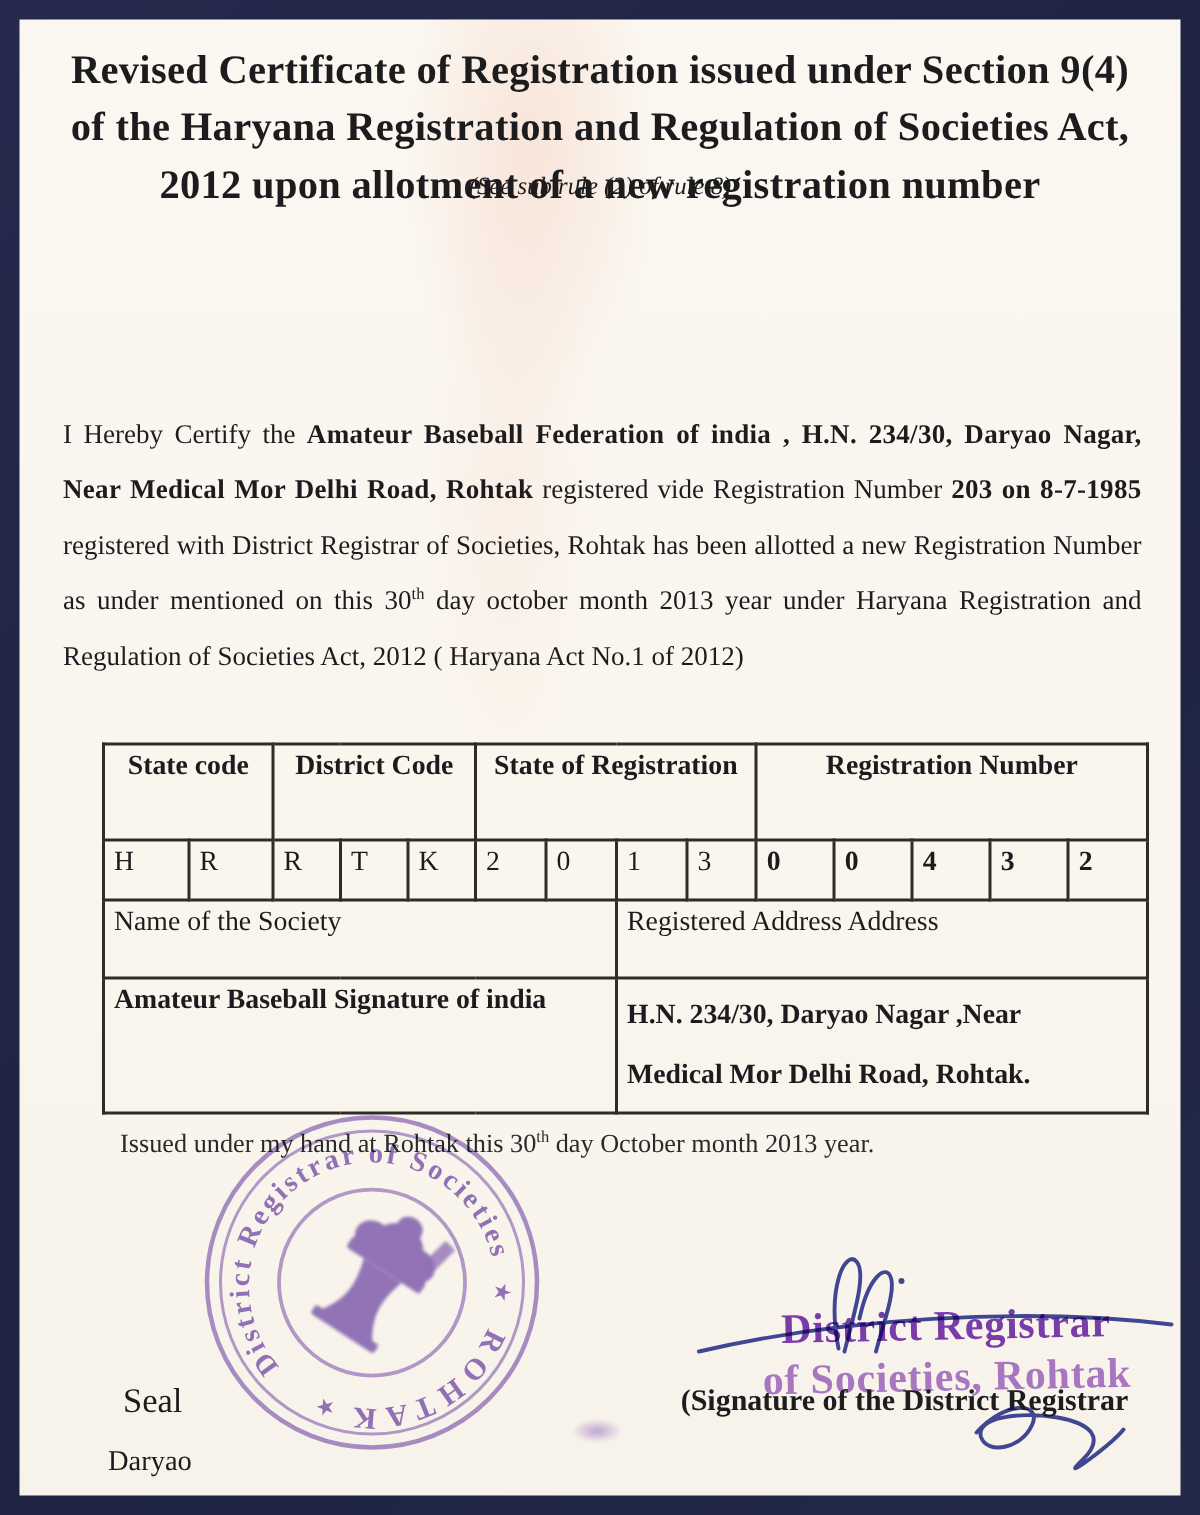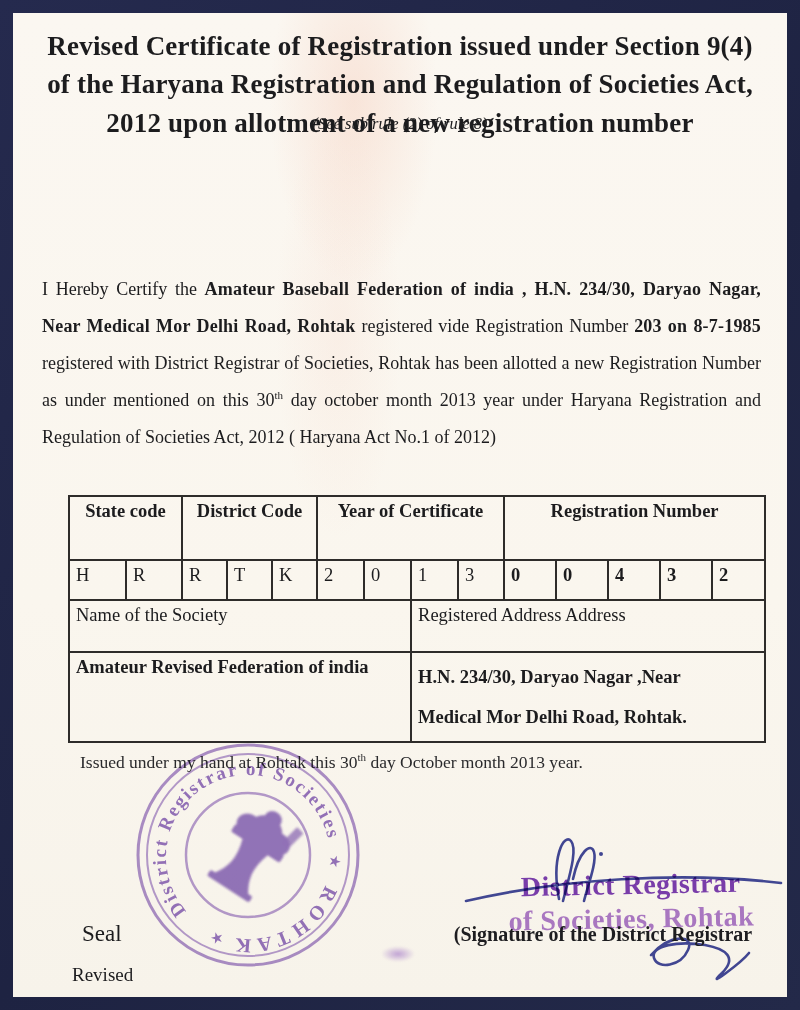--- a/index.html
+++ b/index.html
@@ -113,21 +113,21 @@
         <col style="width:52px">
           <col style="width:52px">
           <col style="width:52px">
           <col style="width:52px">
           <col style="width:53px">
       </colgroup>
       <tbody>
           <tr>
         <td class="hcell" colspan="2">State code</td>
         <td class="hcell" colspan="3">District Code</td>
-        <td class="hcell" colspan="4">Year of Certificate</td>
+        <td class="hcell" colspan="4">State of Registration</td>
         <td class="hcell" colspan="5">Registration Number</td>
       </tr>
       <tr>
         <td class="ccell">H</td>
         <td class="ccell">R</td>
         <td class="ccell">R</td>
         <td class="ccell">T</td>
         <td class="ccell">K</td>
         <td class="ccell">2</td>
         <td class="ccell">0</td>
@@ -137,21 +137,21 @@
         <td class="ccell bold">0</td>
         <td class="ccell bold">4</td>
         <td class="ccell bold">3</td>
         <td class="ccell bold">2</td>
       </tr>
       <tr>
         <td class="lcell" colspan="7">Name of the Society</td>
         <td class="lcell" colspan="7">Registered Address Address</td>
       </tr>
       <tr>
-        <td class="vcell" colspan="7">Amateur Revised Federation of india</td>
+        <td class="vcell" colspan="7">Amateur Baseball Signature of india</td>
         <td class="vcell" colspan="7">
           <div class="addr-line">H.N. 234/30, Daryao Nagar ,Near</div>
           <div class="addr-line">Medical Mor Delhi Road, Rohtak.</div>
         </td>
       </tr>
     </tbody>
       </table>
 
     <div class="issued"><span>Issued under my hand at Rohtak this 30</span><sup>th</sup><span> day October month 2013 year.</span></div>
 
@@ -207,16 +207,16 @@
       <div class="l2">of Societies, Rohtak</div>
     </div>
 
     <div class="printed-sign">
       <div>(Signature of the District Registrar</div>
     </div>
 
     <div class="smudge"></div>
 
     <div class="seal-label">Seal</div>
-    <div class="station-label">Revised</div>
+    <div class="station-label">Daryao</div>
 
   </div>
 </div>
 
 </body></html>

